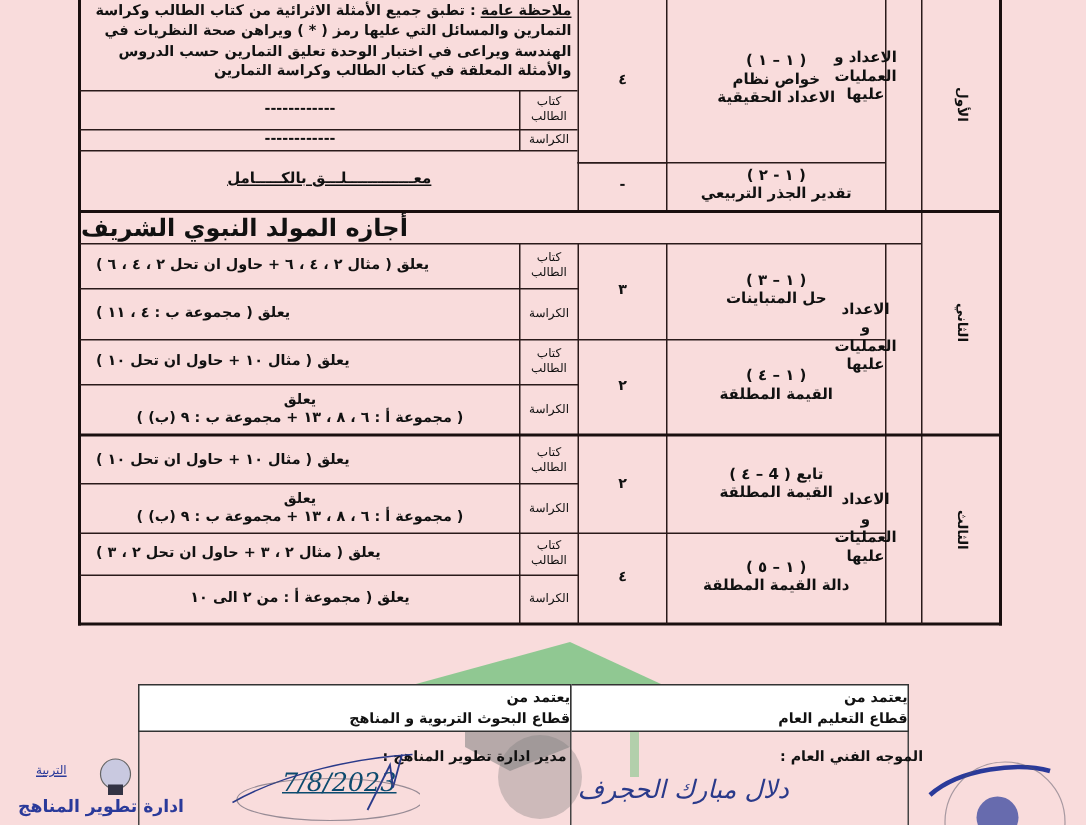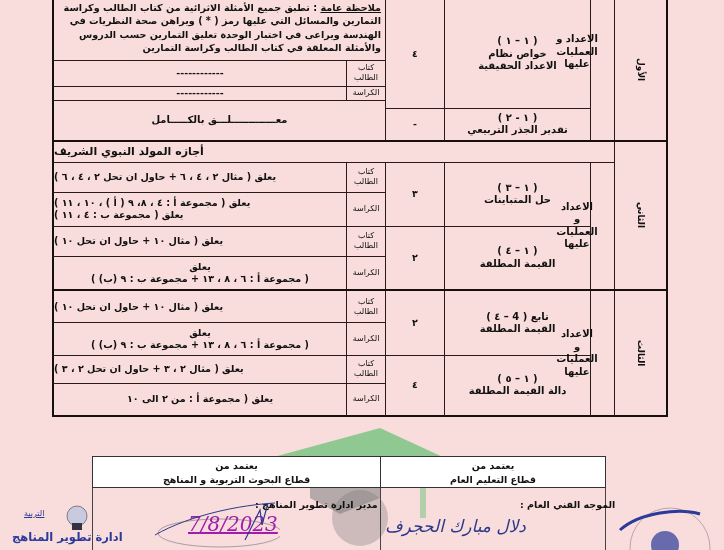--- a/index.html
+++ b/index.html
@@ -18,28 +18,28 @@
   }
   .hl { position:absolute; height:1px; background:#2a1a1a; }
   .vl { position:absolute; width:1px; background:#2a1a1a; }
   .thick { background:#1a0f0f; }
   .note {
     direction:rtl; text-align:right; font-size:9.6px; font-weight:bold;
     line-height:13.4px; padding:1px 4px 0 4px;
   }
   .note u { text-decoration:underline; }
   .content-r {
-    align-items:flex-end; padding-right:8px; font-size:9.6px;
+    align-items:flex-end; padding-right:8px; font-size:9.6px;padding-left:10px;
   }
   .content-c { align-items:center; font-size:9.6px; }
   .small { font-size:8.5px; font-weight:normal; }
   .week { writing-mode:vertical-rl; font-size:9px; font-weight:bold; }
-  .holiday { align-items:flex-end; padding-right:8px; font-size:11px; }
+  .holiday { align-items:flex-end; padding-right:8px; font-size:16px; }
   .footer-box { position:absolute; background:#fff; border:1px solid #333; box-sizing:border-box; }
-  .foot-txt { direction:rtl; font-size:9.5px; font-weight:bold; text-align:center; line-height:14px; }
+  .foot-txt { direction:rtl; font-size:9.5px; font-weight:bold; line-height:14px; }
   .sig-label { position:absolute; direction:rtl; font-size:9.5px; font-weight:bold; }
   .stamp { position:absolute; }
 </style>
 </head>
 <body>
 
 <div>
 
   <div class="vl thick" style="left:52px;top:0;height:417px;width:2px;"></div>
   <div class="vl thick" style="left:666px;top:0;height:417px;width:2px;"></div>
@@ -155,21 +155,21 @@
   <div class="cell small" style="left:347px;top:86px;width:38px;height:14px;font-size:8px;">
       <span>الكراسة</span>
     </div>
   <div class="cell" style="left:54px;top:60px;width:292px;height:26px;">
       <span>------------</span>
     </div>
   <div class="cell" style="left:54px;top:86px;width:292px;height:14px;">
       <span>------------</span>
     </div>
 
-  <div class="cell" style="left:54px;top:100px;width:331px;height:40px;font-size:10px;">
+  <div class="cell" style="left:54px;top:100px;width:331px;height:40px;font-size:10px;text-decoration:underline;">
       <span>معـــــــــــــلـــق بالكـــــامل</span>
     </div>
 
   <div class="cell holiday" style="left:54px;top:142px;width:560px;height:20px;">
       <span>أجازه المولد النبوي الشريف</span>
     </div>
 
   <div class="cell small" style="left:347px;top:162px;width:38px;height:30px;font-size:8px;">
       <span>كتاب الطالب</span>
     </div>
@@ -192,21 +192,20 @@
       <span>كتاب الطالب</span>
     </div>
   <div class="cell small" style="left:347px;top:383px;width:38px;height:32px;font-size:8px;">
       <span>الكراسة</span>
     </div>
 
   <div class="cell content-r" style="left:54px;top:162px;width:292px;height:30px;">
       <span>يعلق ( مثال ٢ ، ٤ ، ٦ + حاول ان تحل ٢ ، ٤ ، ٦ )</span>
     </div>
   <div class="cell content-r" style="left:54px;top:192px;width:292px;height:34px;">
-    <span>يعلق ( مجموعة أ : ٤ ، ٨، ٩ ( أ ) ، ١٠ ، ١١ )</span>
     <span>يعلق ( مجموعة ب : ٤ ، ١١ )</span>
   </div>
   <div class="cell content-r" style="left:54px;top:226px;width:292px;height:30px;">
       <span>يعلق ( مثال ١٠ + حاول ان تحل ١٠ )</span>
     </div>
   <div class="cell content-c" style="left:54px;top:256px;width:292px;height:33px;">
     <span>يعلق</span>
     <span>( مجموعة أ : ٦ ، ٨ ، ١٣ + مجموعة ب : ٩ (ب) )</span>
   </div>
   <div class="cell content-r" style="left:54px;top:291px;width:292px;height:31px;">
@@ -245,21 +244,21 @@
 </div>
 <div class="vl" style="left:92px;top:488px;height:62px;background:#444;"></div>
 <div class="vl" style="left:380px;top:488px;height:62px;background:#444;"></div>
 <div class="vl" style="left:605px;top:488px;height:62px;background:#444;"></div>
 
 <div class="sig-label" style="left:520px;top:499px;">الموجه الفني العام :</div>
 <div class="sig-label" style="left:255px;top:499px;">مدير ادارة تطوير المناهج :</div>
 
 <div class="abs" style="left:385px;top:516px;font-family:'DejaVu Serif',serif;font-style:italic;font-size:17px;color:#2a3a8a;direction:rtl;">دلال مبارك الحجرف</div>
 
-<div class="abs" style="left:188px;top:512px;font-family:'DejaVu Serif',serif;font-style:italic;font-size:20px;color:#a21caf;text-decoration:underline;">7/8/2023</div>
+<div class="abs" style="left:188px;top:512px;font-family:'DejaVu Serif',serif;font-style:italic;font-size:17px;color:#0c4a6e;text-decoration:underline;">7/8/2023</div>
 
 <svg class="abs" style="left:150px;top:495px;" width="130" height="55" viewBox="0 0 130 55">
   <path d="M5,40 C40,20 90,10 125,8" stroke="#2a3a8a" stroke-width="1" fill="none"></path>
   <path d="M95,45 L110,15 L112,30 L118,8" stroke="#2a3a8a" stroke-width="1.2" fill="none"></path>
   <ellipse cx="70" cy="38" rx="62" ry="14" stroke="#556" stroke-width="0.8" fill="none" opacity="0.6"></ellipse>
 </svg>
 
 <svg class="stamp" style="left:610px;top:500px;" width="114" height="50" viewBox="0 0 114 50">
   <path d="M10,30 C30,12 70,8 90,14" stroke="#2a3a9a" stroke-width="3" fill="none"></path>
   <circle cx="55" cy="45" r="14" fill="#2a3a9a" opacity="0.7"></circle>

